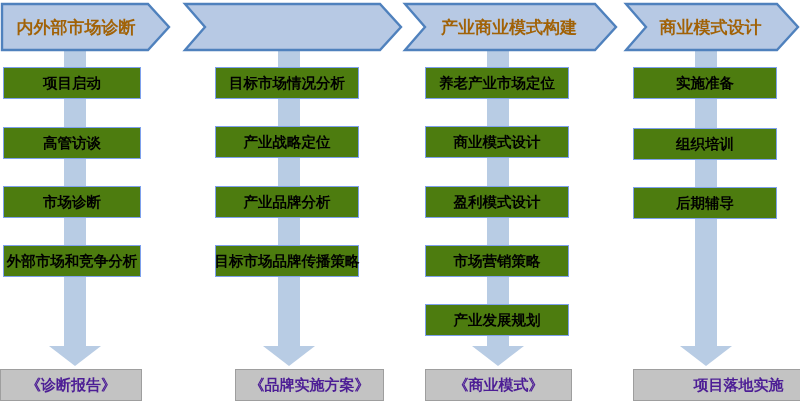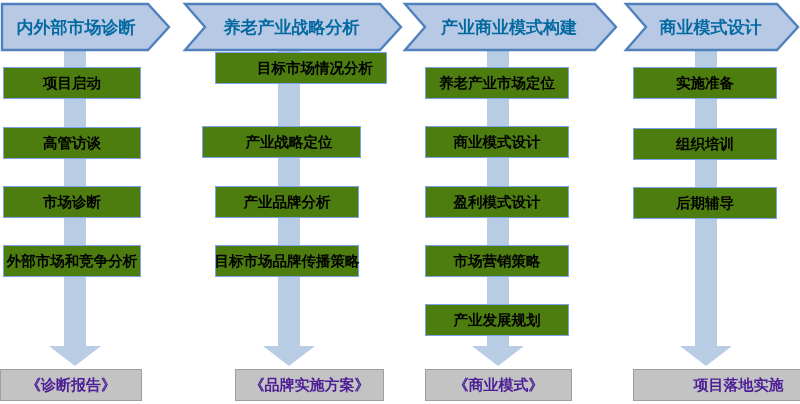--- a/index.html
+++ b/index.html
@@ -7,21 +7,21 @@
     position:relative;
     width:800px; height:404px;
     background:#ffffff;
     font-family:"Liberation Sans","DejaVu Sans",sans-serif;
     overflow:hidden;
   }
   #phase-arrows { position:absolute; left:0; top:0; z-index:1; }
   .hdr-label {
     position:absolute; top:3px; height:48px;
     display:flex; align-items:center; justify-content:center;
-    font-weight:bold; font-size:17px; color:#0369a1;
+    font-weight:bold; font-size:17px; color:#a16207;
     white-space:nowrap; z-index:2;
   }
   .stem { position:absolute; z-index:0; }
   .ahead {
     position:absolute; width:0; height:0; z-index:0;
     border-left:26px solid transparent;
     border-right:26px solid transparent;
     border-top:20px solid transparent; 
   }
   .step {
@@ -49,25 +49,24 @@
     </svg>
 
 <div class="hdr-label" style="left: 4px; width: 144px;">内外部市场诊断</div>
     <div class="stem" style="left: 64px; top: 51px; width: 22px; height: 296px; background: rgb(184, 204, 228);"></div>
     <div class="ahead" style="left: 49px; top: 346px; border-top-color: rgb(184, 204, 228);"></div>
     <div class="step" style="left: 3px; top: 67px; width: 136px; border: 1.5px solid rgb(125, 160, 236);">项目启动</div>
     <div class="step" style="left: 3px; top: 127px; width: 136px; border: 1.5px solid rgb(125, 160, 236);">高管访谈</div>
     <div class="step" style="left: 3px; top: 186px; width: 136px; border: 1.5px solid rgb(125, 160, 236);">市场诊断</div>
     <div class="step" style="left: 3px; top: 245px; width: 136px; border: 1.5px solid rgb(125, 160, 236);">外部市场和竞争分析</div>
     <div class="output" style="left: 0px; top: 369px; width: 140px; background: rgb(195, 195, 195); border: 1.5px solid rgb(158, 158, 158);">《诊断报告》</div>
-    <div class="hdr-label" style="left: 203px; width: 177px;">养老产业战略分析</div>
     <div class="stem" style="left: 278px; top: 51px; width: 22px; height: 296px; background: rgb(184, 204, 228);"></div>
     <div class="ahead" style="left: 263px; top: 346px; border-top-color: rgb(184, 204, 228);"></div>
-    <div class="step" style="left: 215px; top: 52px; width: 142px; border: 1.5px solid rgb(125, 160, 236); padding-left: 28px;">目标市场情况分析</div>
-    <div class="step" style="left: 202px; top: 126px; width: 142px; border: 1.5px solid rgb(125, 160, 236); padding-left: 15px;">产业战略定位</div>
+    <div class="step" style="left: 215px; top: 67px; width: 142px; border: 1.5px solid rgb(125, 160, 236);">目标市场情况分析</div>
+    <div class="step" style="left: 215px; top: 126px; width: 142px; border: 1.5px solid rgb(125, 160, 236);">产业战略定位</div>
     <div class="step" style="left: 215px; top: 186px; width: 142px; border: 1.5px solid rgb(125, 160, 236);">产业品牌分析</div>
     <div class="step" style="left: 215px; top: 245px; width: 142px; border: 1.5px solid rgb(125, 160, 236);">目标市场品牌传播策略</div>
     <div class="output" style="left: 213px; top: 369px; width: 147px; background: rgb(195, 195, 195); border: 1.5px solid rgb(158, 158, 158); margin-left: 22px;">《品牌实施方案》</div>
     <div class="hdr-label" style="left: 423px; width: 172px;">产业商业模式构建</div>
     <div class="stem" style="left: 487px; top: 51px; width: 22px; height: 296px; background: rgb(184, 204, 228);"></div>
     <div class="ahead" style="left: 472px; top: 346px; border-top-color: rgb(184, 204, 228);"></div>
     <div class="step" style="left: 425px; top: 67px; width: 142px; border: 1.5px solid rgb(125, 160, 236);">养老产业市场定位</div>
     <div class="step" style="left: 425px; top: 126px; width: 142px; border: 1.5px solid rgb(125, 160, 236);">商业模式设计</div>
     <div class="step" style="left: 425px; top: 186px; width: 142px; border: 1.5px solid rgb(125, 160, 236);">盈利模式设计</div>
     <div class="step" style="left: 425px; top: 245px; width: 142px; border: 1.5px solid rgb(125, 160, 236);">市场营销策略</div>

